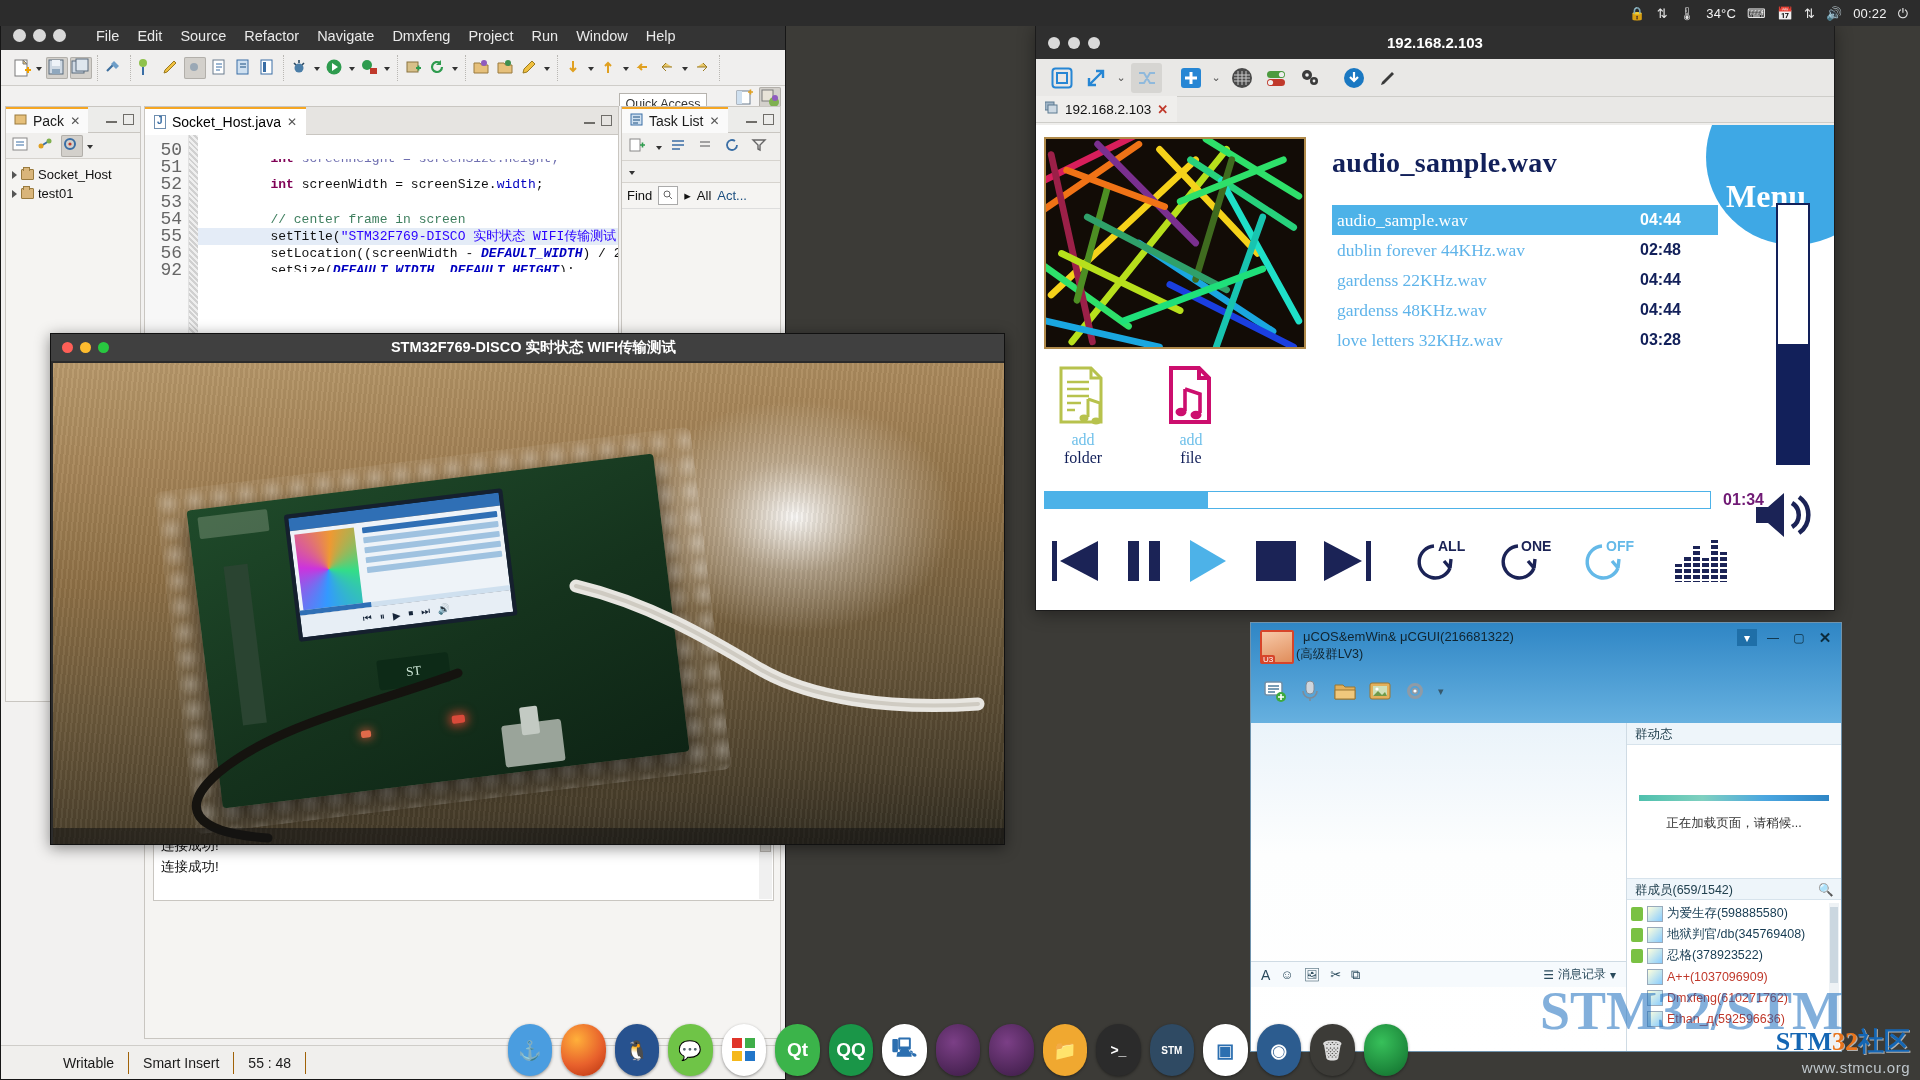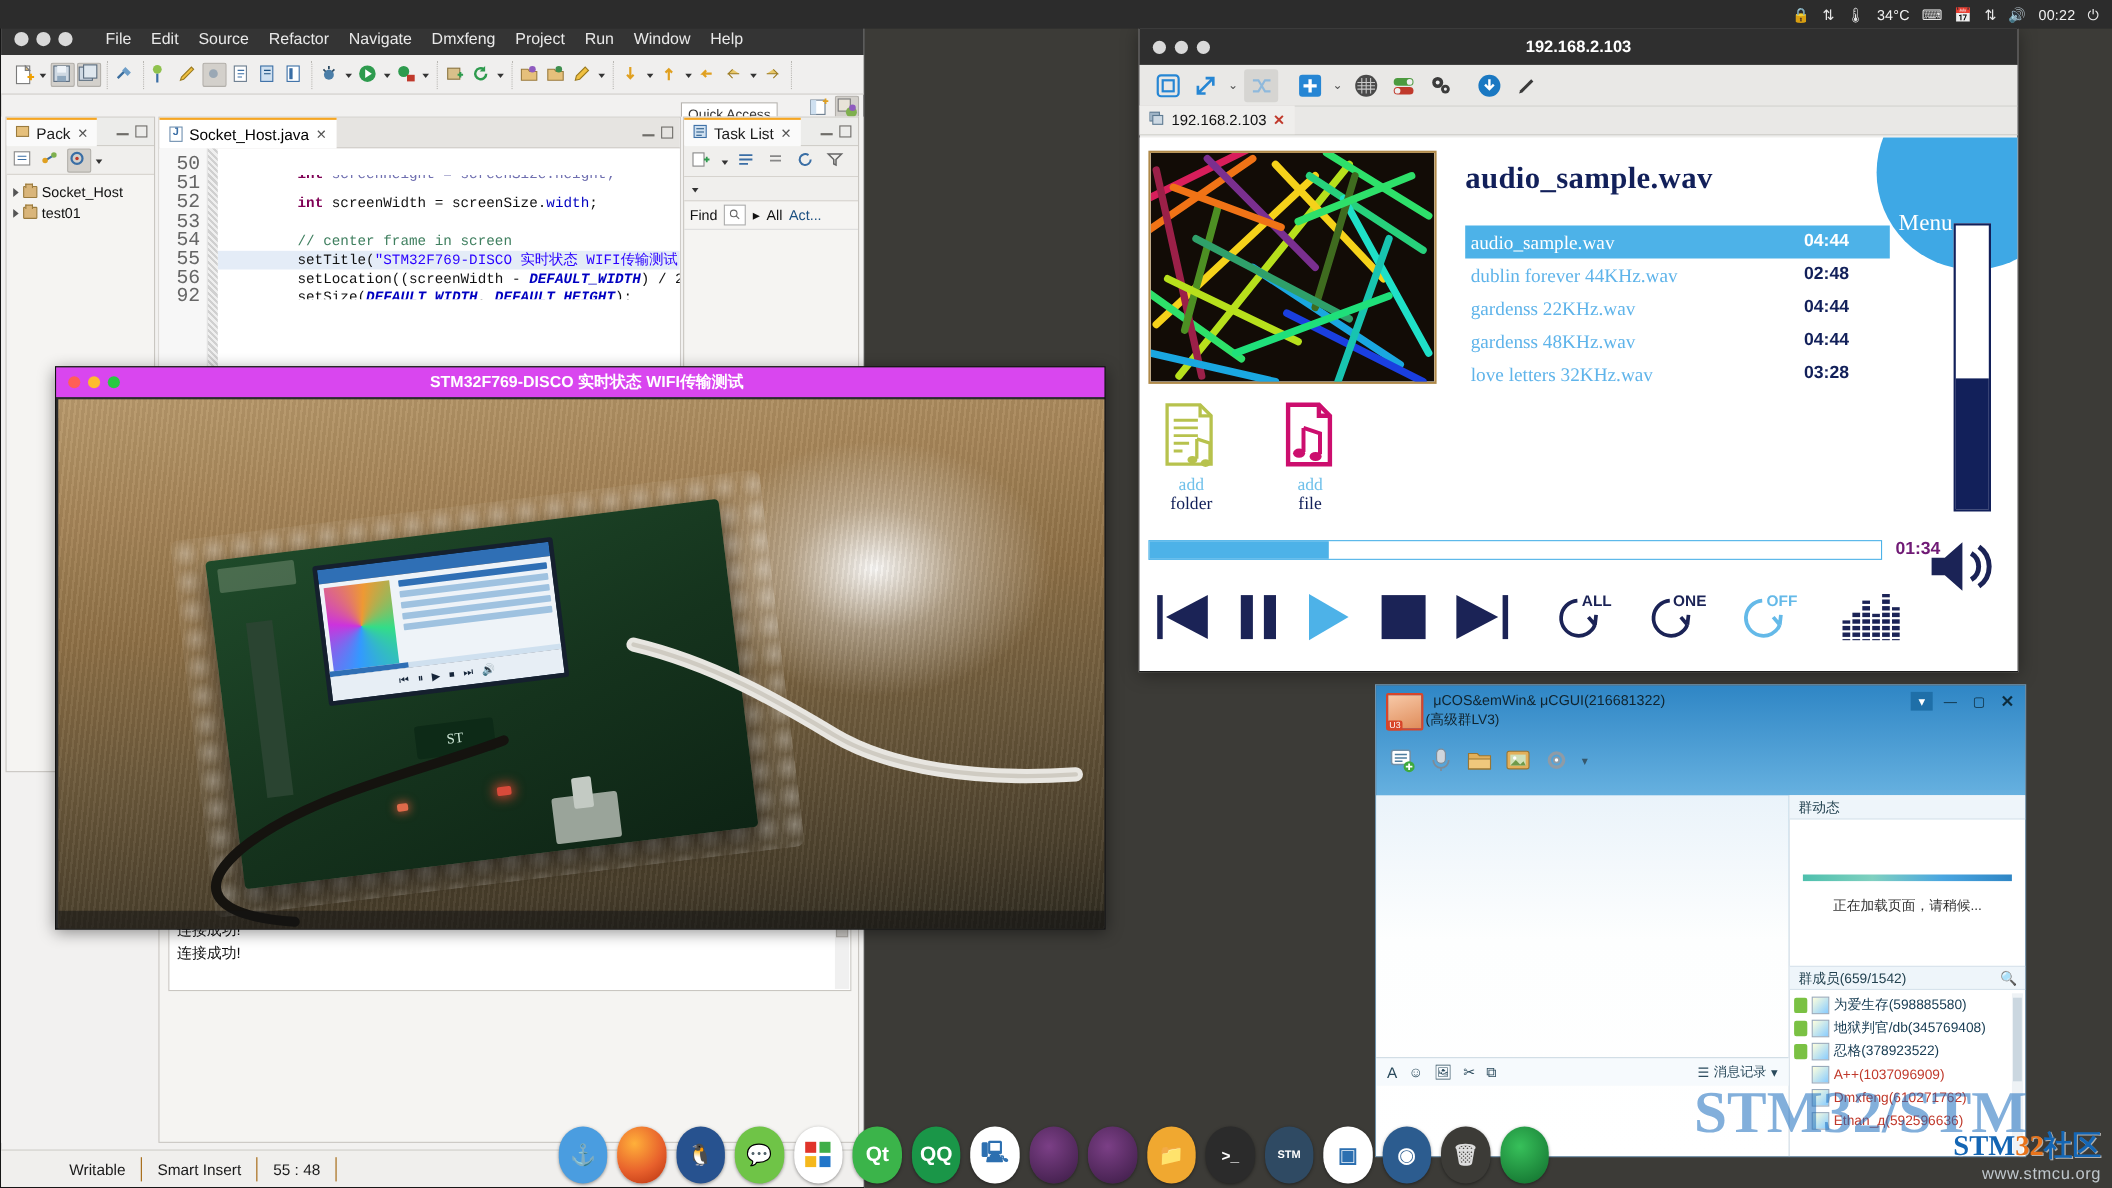--- a/index.html
+++ b/index.html
@@ -106,21 +106,21 @@
   #eclipse-status{
     position:absolute; left:0; bottom:0; width:784px; height:34px;
     background:#f0efed; border-top:1px solid #cfcdc9; display:flex; align-items:center;
     font-size:14px; color:#1a1a1a;
   }
   #eclipse-status .sb{ padding:0 14px; border-right:1px solid #a16207; height:22px; display:flex; align-items:center;}
   #eclipse-status .sb:first-child{ margin-left:48px;}
 
   
   #camwin{ position:absolute; left:50px; top:333px; width:955px; height:512px; background:#2b2b2b; border:1px solid #111; box-shadow:0 3px 14px rgba(0,0,0,.45); z-index:120;}
-  #camwin-title{ height:27px; background:#d946ef; display:flex; align-items:center; padding-left:12px; color:#fff; font-size:14.5px; font-weight:bold; position:relative;}
+  #camwin-title{ height:27px; background:#404040; display:flex; align-items:center; padding-left:12px; color:#fff; font-size:14.5px; font-weight:bold; position:relative;}
   #camwin-title .wbtns{ display:flex; gap:7px; position:absolute; left:11px; top:8px;}
   #camwin-title .cb{ width:11px;height:11px;border-radius:50%;}
   #camwin-title .label{ width:100%; text-align:center;}
   #camview{ position:absolute; left:2px; top:29px; width:951px; height:481px; overflow:hidden;
      background:
        radial-gradient(ellipse 280px 200px at 78% 32%, rgba(255,255,255,0.95) 0%, rgba(255,255,255,0.35) 28%, rgba(255,255,255,0) 58%),
        linear-gradient(175deg,#b99a6c 0%,#a8875a 18%,#8e7046 40%,#6d5a3c 62%,#4b402c 85%,#2e2a20 100%);
   }
   .desk-grain{position:absolute;inset:0;background:repeating-linear-gradient(96deg, rgba(255,255,255,.045) 0 2px, rgba(0,0,0,.05) 2px 5px);}
   
@@ -152,21 +152,21 @@
   .vcaret{ width:14px;height:30px;display:flex;align-items:center;justify-content:center;color:#555;font-size:11px;}
   .vsep{ width:7px;}
   #vnc-tabrow{ height:26px; background:#e9e8e6; display:flex; align-items:flex-end; border-bottom:1px solid #cecdc9;}
   #vnc-tab{ background:#efeeec; height:26px; display:flex; align-items:center; gap:6px; padding:0 9px; font-size:13.5px; color:#111;}
   #vnc-tab .x{ color:#c0392b; font-weight:bold; font-size:13px;}
   #vnc-canvas{ position:absolute; left:0; top:99px; right:0; bottom:0; background:#fff; overflow:hidden;}
 
   #album{ position:absolute; left:8px; top:12px; width:262px; height:212px; overflow:hidden; border:2px solid #b08a4a;}
   #albumcanvas{ width:100%;height:100%; display:block;}
   #menu-ball{ position:absolute; right:-48px; top:-56px; width:176px; height:176px; border-radius:50%; background:#3ea8e5; }
-  #menu-ball span{ position:absolute; left:20px; bottom:30px; color:#fff; font-size:21px; font-family:"Liberation Serif", serif; }
+  #menu-ball span{ position:absolute; left:20px; bottom:30px; color:#fff; font-size:32px; font-family:"Liberation Serif", serif;font-weight:bold; }
 
   #np-title{ position:absolute; left:296px; top:22px; font-size:28px; font-weight:bold; color:#12205a; font-family:"Liberation Serif", serif; letter-spacing:.3px;}
   #playlist{ position:absolute; left:296px; top:80px; width:386px; }
   .pl-row{ display:flex; align-items:center; height:30px; font-size:17.5px; font-family:"Liberation Serif", serif; color:#5fb4ea; }
   .pl-row .nm{ flex:1; padding-left:5px; }
   .pl-row .tm{ width:78px; font-weight:bold; color:#12205a; font-family:"Liberation Sans", sans-serif; font-size:16px;}
   .pl-row.sel{ background:#4db2e8; }
   .pl-row.sel .nm,.pl-row.sel .tm{ color:#fff;}
 
   #addrow{ position:absolute; left:8px; top:240px; width:280px; display:flex; gap:30px;}

